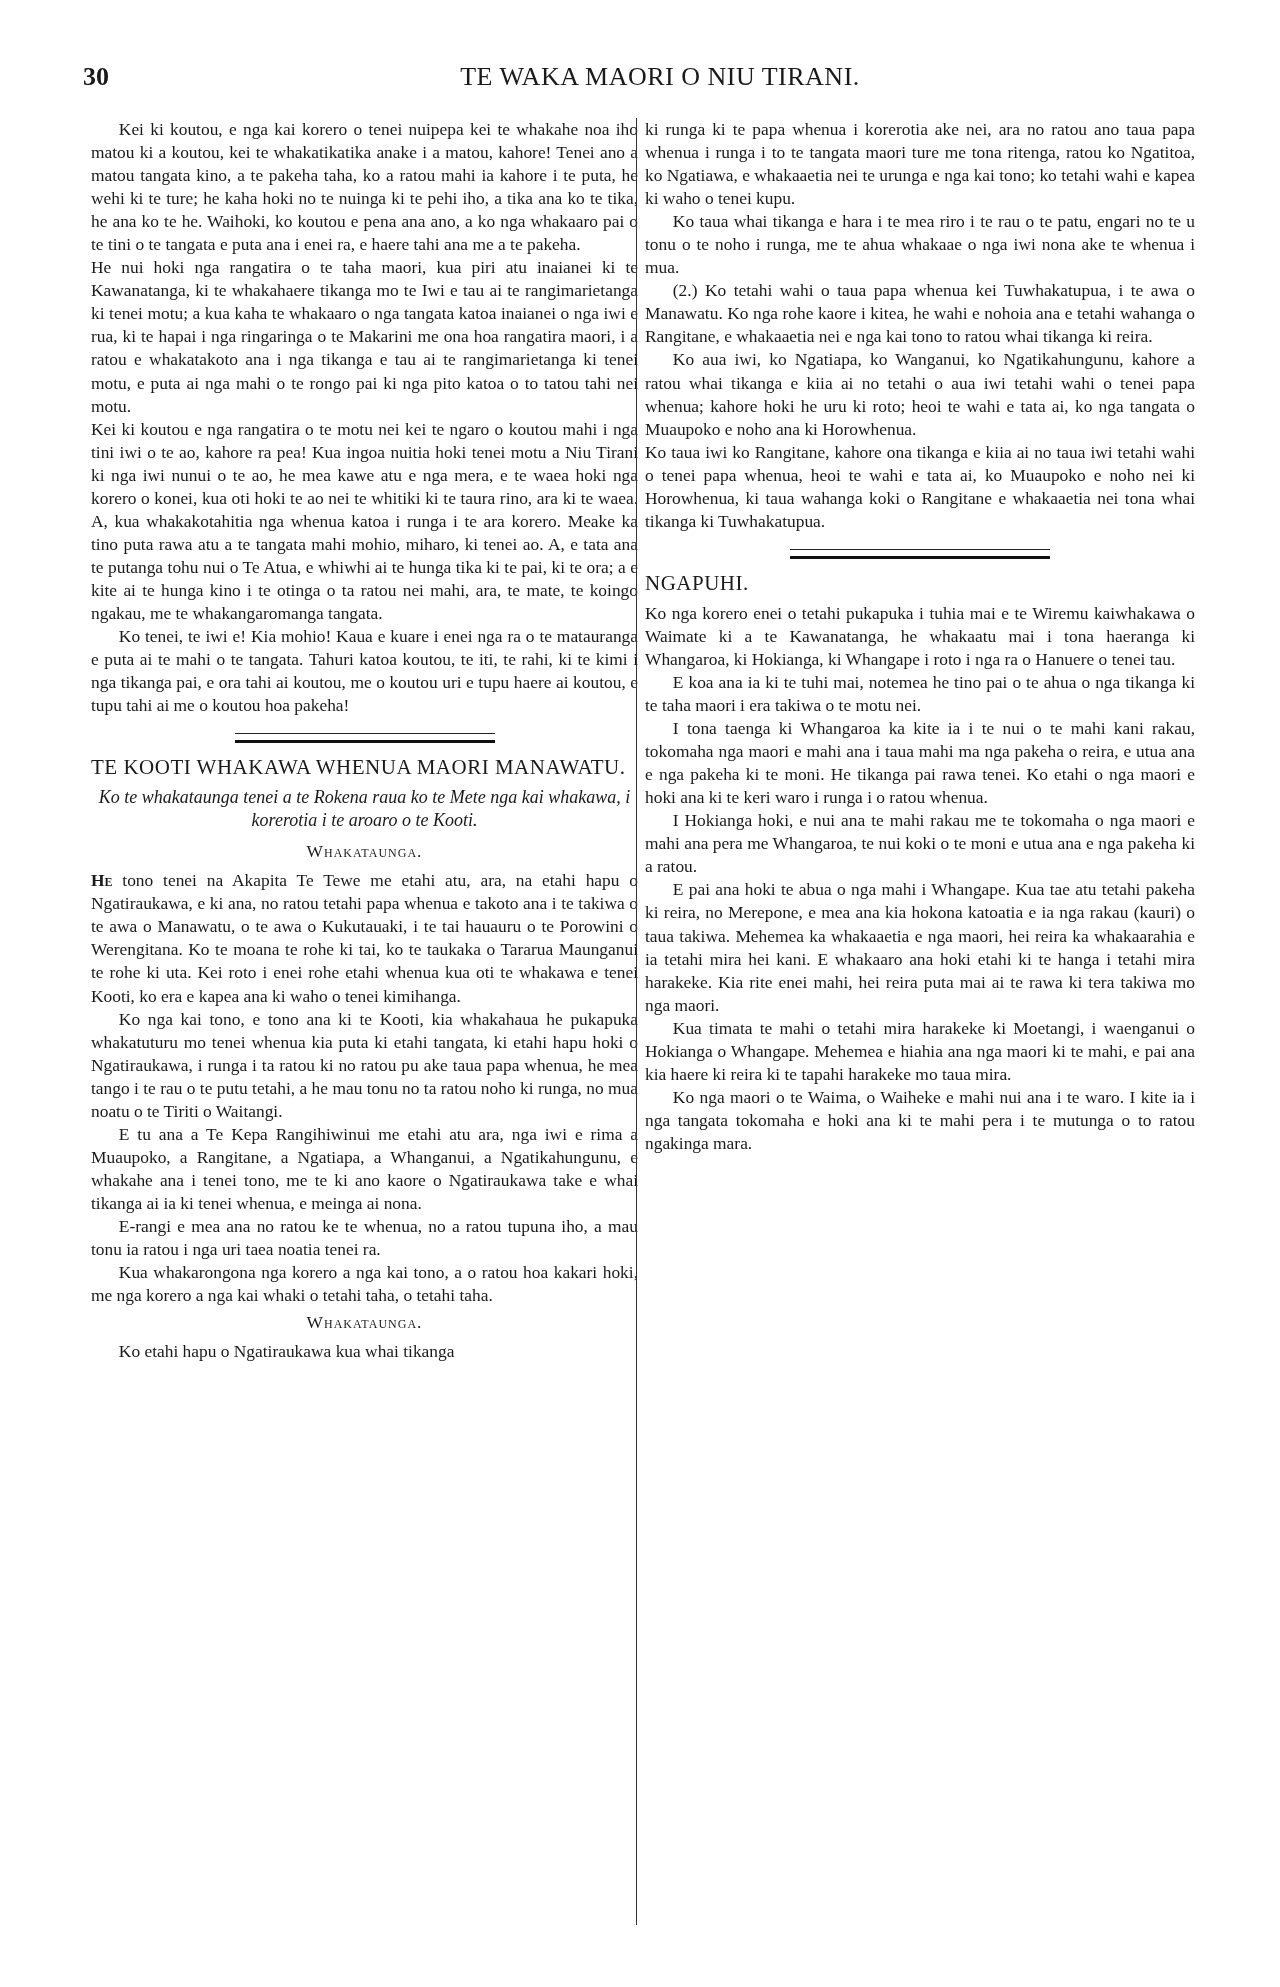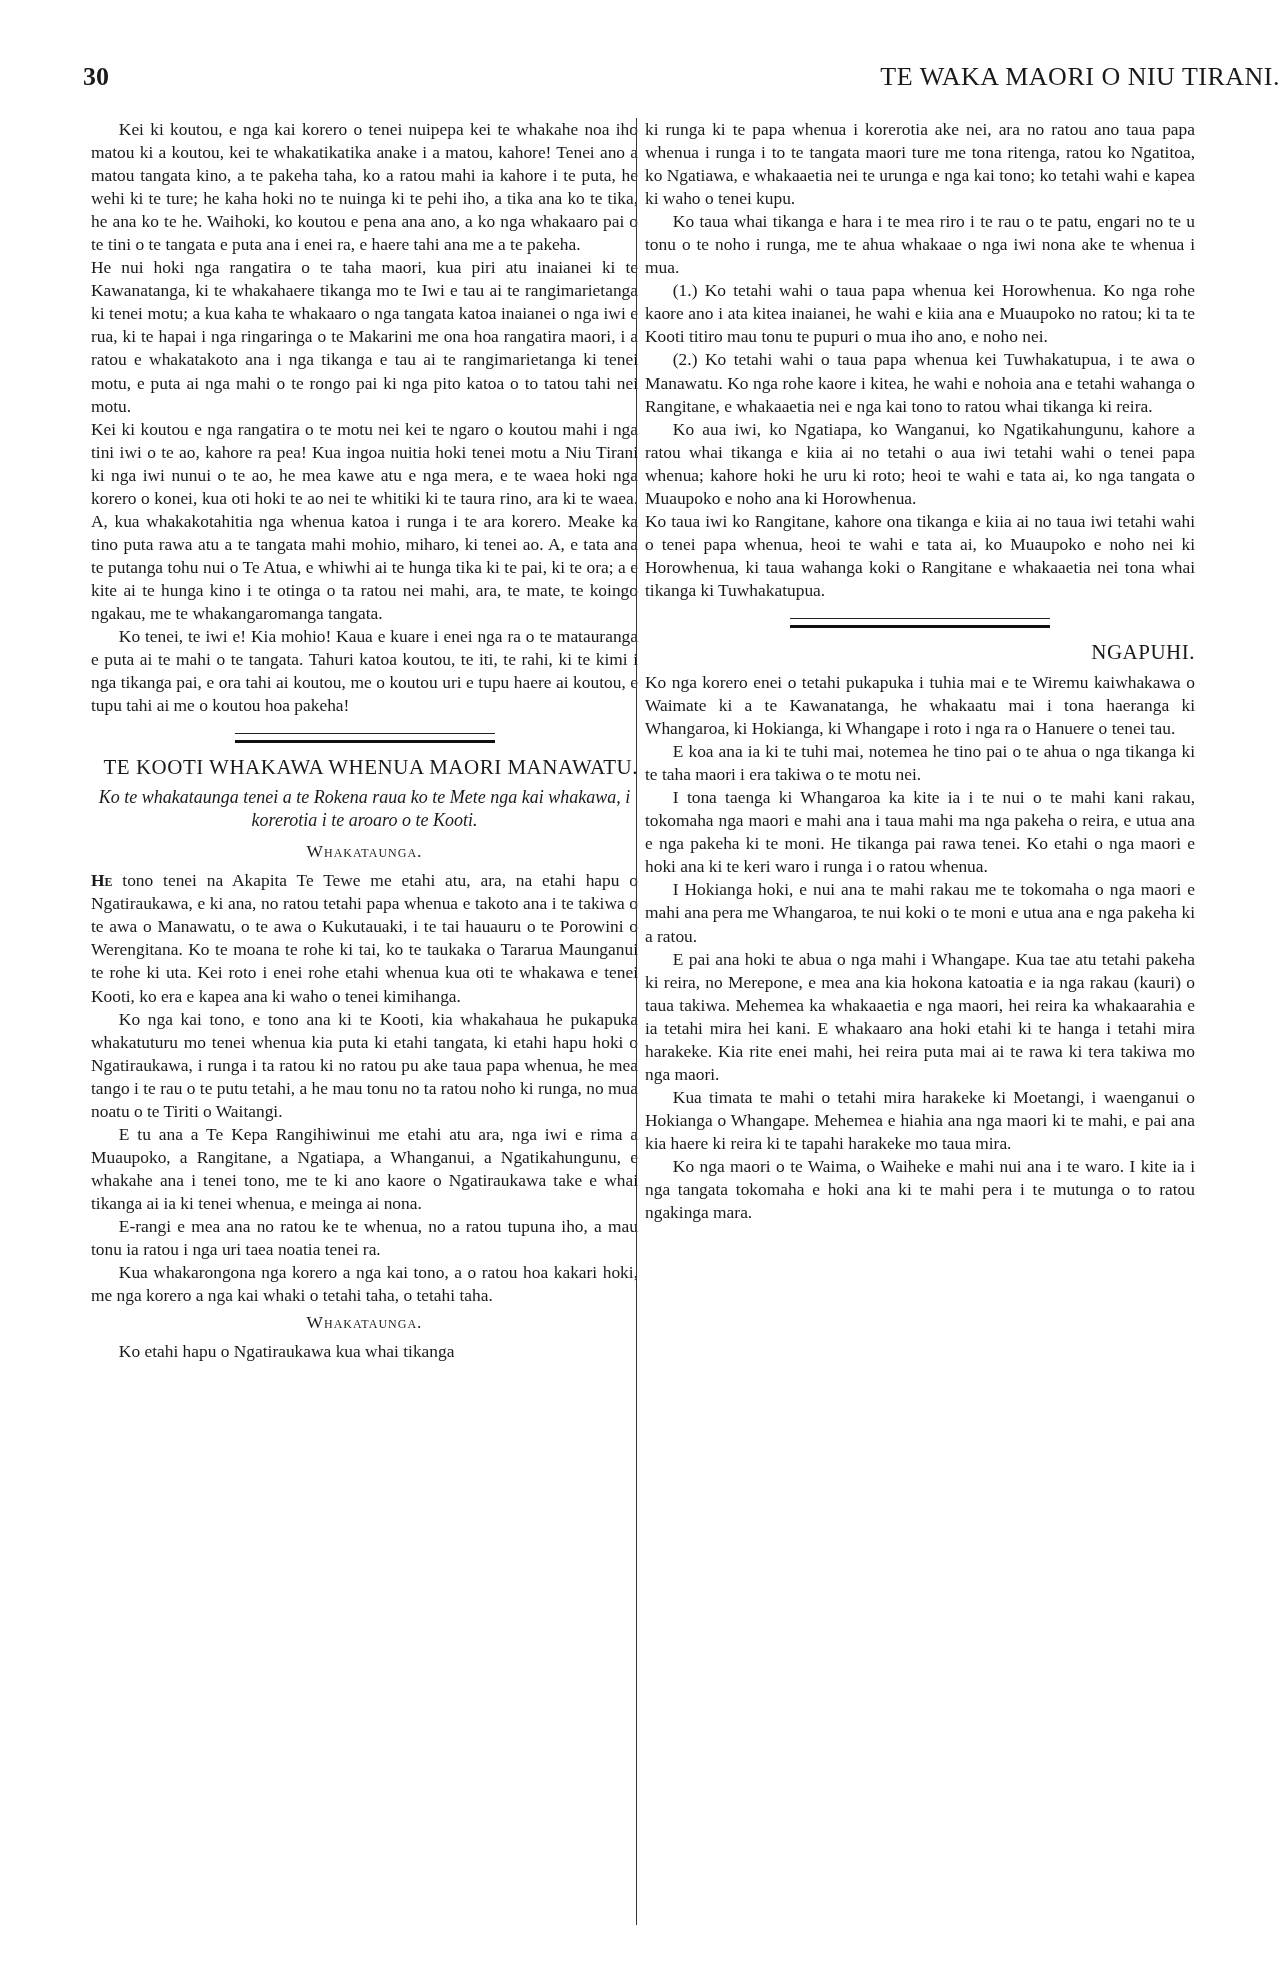--- a/index.html
+++ b/index.html
@@ -9,21 +9,21 @@
     color: #1a1a1a;
   }
   .page-header {
     position: absolute; top: 62px; left: 0; width: 1088px; height: 40px;
   }
   .page-number {
     position: absolute; left: 83px; top: 0;
     font-size: 26px; font-weight: bold; font-family: "Liberation Serif", serif;
   }
   .running-title {
-    position: absolute; left: 0; width: 1280px; top: 0; text-align: right;
+    position: absolute; left: 0; width: 1280px; top: 0; text-align: center;
     font-size: 26px; font-family: "Liberation Serif", serif; letter-spacing: 0.5px;
     padding-left: 40px; box-sizing: border-box;
   }
   .col {
     position: absolute; top: 118px;
     font-family: "Liberation Serif", serif;
     font-size: 17.4px; line-height: 23.05px;
     text-align: justify;
   }
   .col-left { left: 91px; width: 547px; }
@@ -32,21 +32,21 @@
     position: absolute; left: 636px; top: 118px; width: 1px; height: 1807px;
     background: #333;
   }
   p { margin: 0; }
   p.indent { text-indent: 1.6em; }
   .rule {
     margin: 16px auto 12px auto; width: 260px; height: 6px;
     border-top: 1px solid #222; border-bottom: 3px solid #111;
   }
   .section-title {
-    text-align: right; font-size: 21px; letter-spacing: 0.5px; line-height: 25px;
+    text-align: left; font-size: 21px; letter-spacing: 0.5px; line-height: 25px;
     margin: 6px 0 6px 0;
   }
   .subtitle {
     text-align: center; font-style: italic; font-size: 18px; line-height: 23px;
     margin: 2px 0 8px 0;
   }
   .small-caps-head {
     text-align: center; font-variant: small-caps; font-size: 17.4px; letter-spacing: 1px;
     margin: 4px 0 6px 0;
   }
@@ -76,21 +76,20 @@
   <p class="indent">Kua whakarongona nga korero a nga kai tono, a o ratou hoa kakari hoki, me nga korero a nga kai whaki o tetahi taha, o tetahi taha.</p>
   <div class="small-caps-head">Whakataunga.</div>
   <p class="indent">Ko etahi hapu o Ngatiraukawa kua whai tikanga</p>
 </div>
 
 <div class="divider"></div>
 
 <div class="col col-right">
   <p>ki runga ki te papa whenua i korerotia ake nei, ara no ratou ano taua papa whenua i runga i to te tangata maori ture me tona ritenga, ratou ko Ngatitoa, ko Ngatiawa, e whakaaetia nei te urunga e nga kai tono; ko tetahi wahi e kapea ki waho o tenei kupu.</p>
   <p class="indent">Ko taua whai tikanga e hara i te mea riro i te rau o te patu, engari no te u tonu o te noho i runga, me te ahua whakaae o nga iwi nona ake te whenua i mua.</p>
-  <p class="indent">(1.) Ko tetahi wahi o taua papa whenua kei Horowhenua. Ko nga rohe kaore ano i ata kitea inaianei, he wahi e kiia ana e Muaupoko no ratou; ki ta te Kooti titiro mau tonu te pupuri o mua iho ano, e noho nei.</p>
   <p class="indent">(2.) Ko tetahi wahi o taua papa whenua kei Tuwhakatupua, i te awa o Manawatu. Ko nga rohe kaore i kitea, he wahi e nohoia ana e tetahi wahanga o Rangitane, e whakaaetia nei e nga kai tono to ratou whai tikanga ki reira.</p>
   <p class="indent">Ko aua iwi, ko Ngatiapa, ko Wanganui, ko Ngatikahungunu, kahore a ratou whai tikanga e kiia ai no tetahi o aua iwi tetahi wahi o tenei papa whenua; kahore hoki he uru ki roto; heoi te wahi e tata ai, ko nga tangata o Muaupoko e noho ana ki Horowhenua.</p>
   <p>Ko taua iwi ko Rangitane, kahore ona tikanga e kiia ai no taua iwi tetahi wahi o tenei papa whenua, heoi te wahi e tata ai, ko Muaupoko e noho nei ki Horowhenua, ki taua wahanga koki o Rangitane e whakaaetia nei tona whai tikanga ki Tuwhakatupua.</p>
   <div class="rule"></div>
   <div class="section-title">NGAPUHI.</div>
   <p>Ko nga korero enei o tetahi pukapuka i tuhia mai e te Wiremu kaiwhakawa o Waimate ki a te Kawanatanga, he whakaatu mai i tona haeranga ki Whangaroa, ki Hokianga, ki Whangape i roto i nga ra o Hanuere o tenei tau.</p>
   <p class="indent">E koa ana ia ki te tuhi mai, notemea he tino pai o te ahua o nga tikanga ki te taha maori i era takiwa o te motu nei.</p>
   <p class="indent">I tona taenga ki Whangaroa ka kite ia i te nui o te mahi kani rakau, tokomaha nga maori e mahi ana i taua mahi ma nga pakeha o reira, e utua ana e nga pakeha ki te moni. He tikanga pai rawa tenei. Ko etahi o nga maori e hoki ana ki te keri waro i runga i o ratou whenua.</p>
   <p class="indent">I Hokianga hoki, e nui ana te mahi rakau me te tokomaha o nga maori e mahi ana pera me Whangaroa, te nui koki o te moni e utua ana e nga pakeha ki a ratou.</p>
   <p class="indent">E pai ana hoki te abua o nga mahi i Whangape. Kua tae atu tetahi pakeha ki reira, no Merepone, e mea ana kia hokona katoatia e ia nga rakau (kauri) o taua takiwa. Mehemea ka whakaaetia e nga maori, hei reira ka whakaarahia e ia tetahi mira hei kani. E whakaaro ana hoki etahi ki te hanga i tetahi mira harakeke. Kia rite enei mahi, hei reira puta mai ai te rawa ki tera takiwa mo nga maori.</p>

